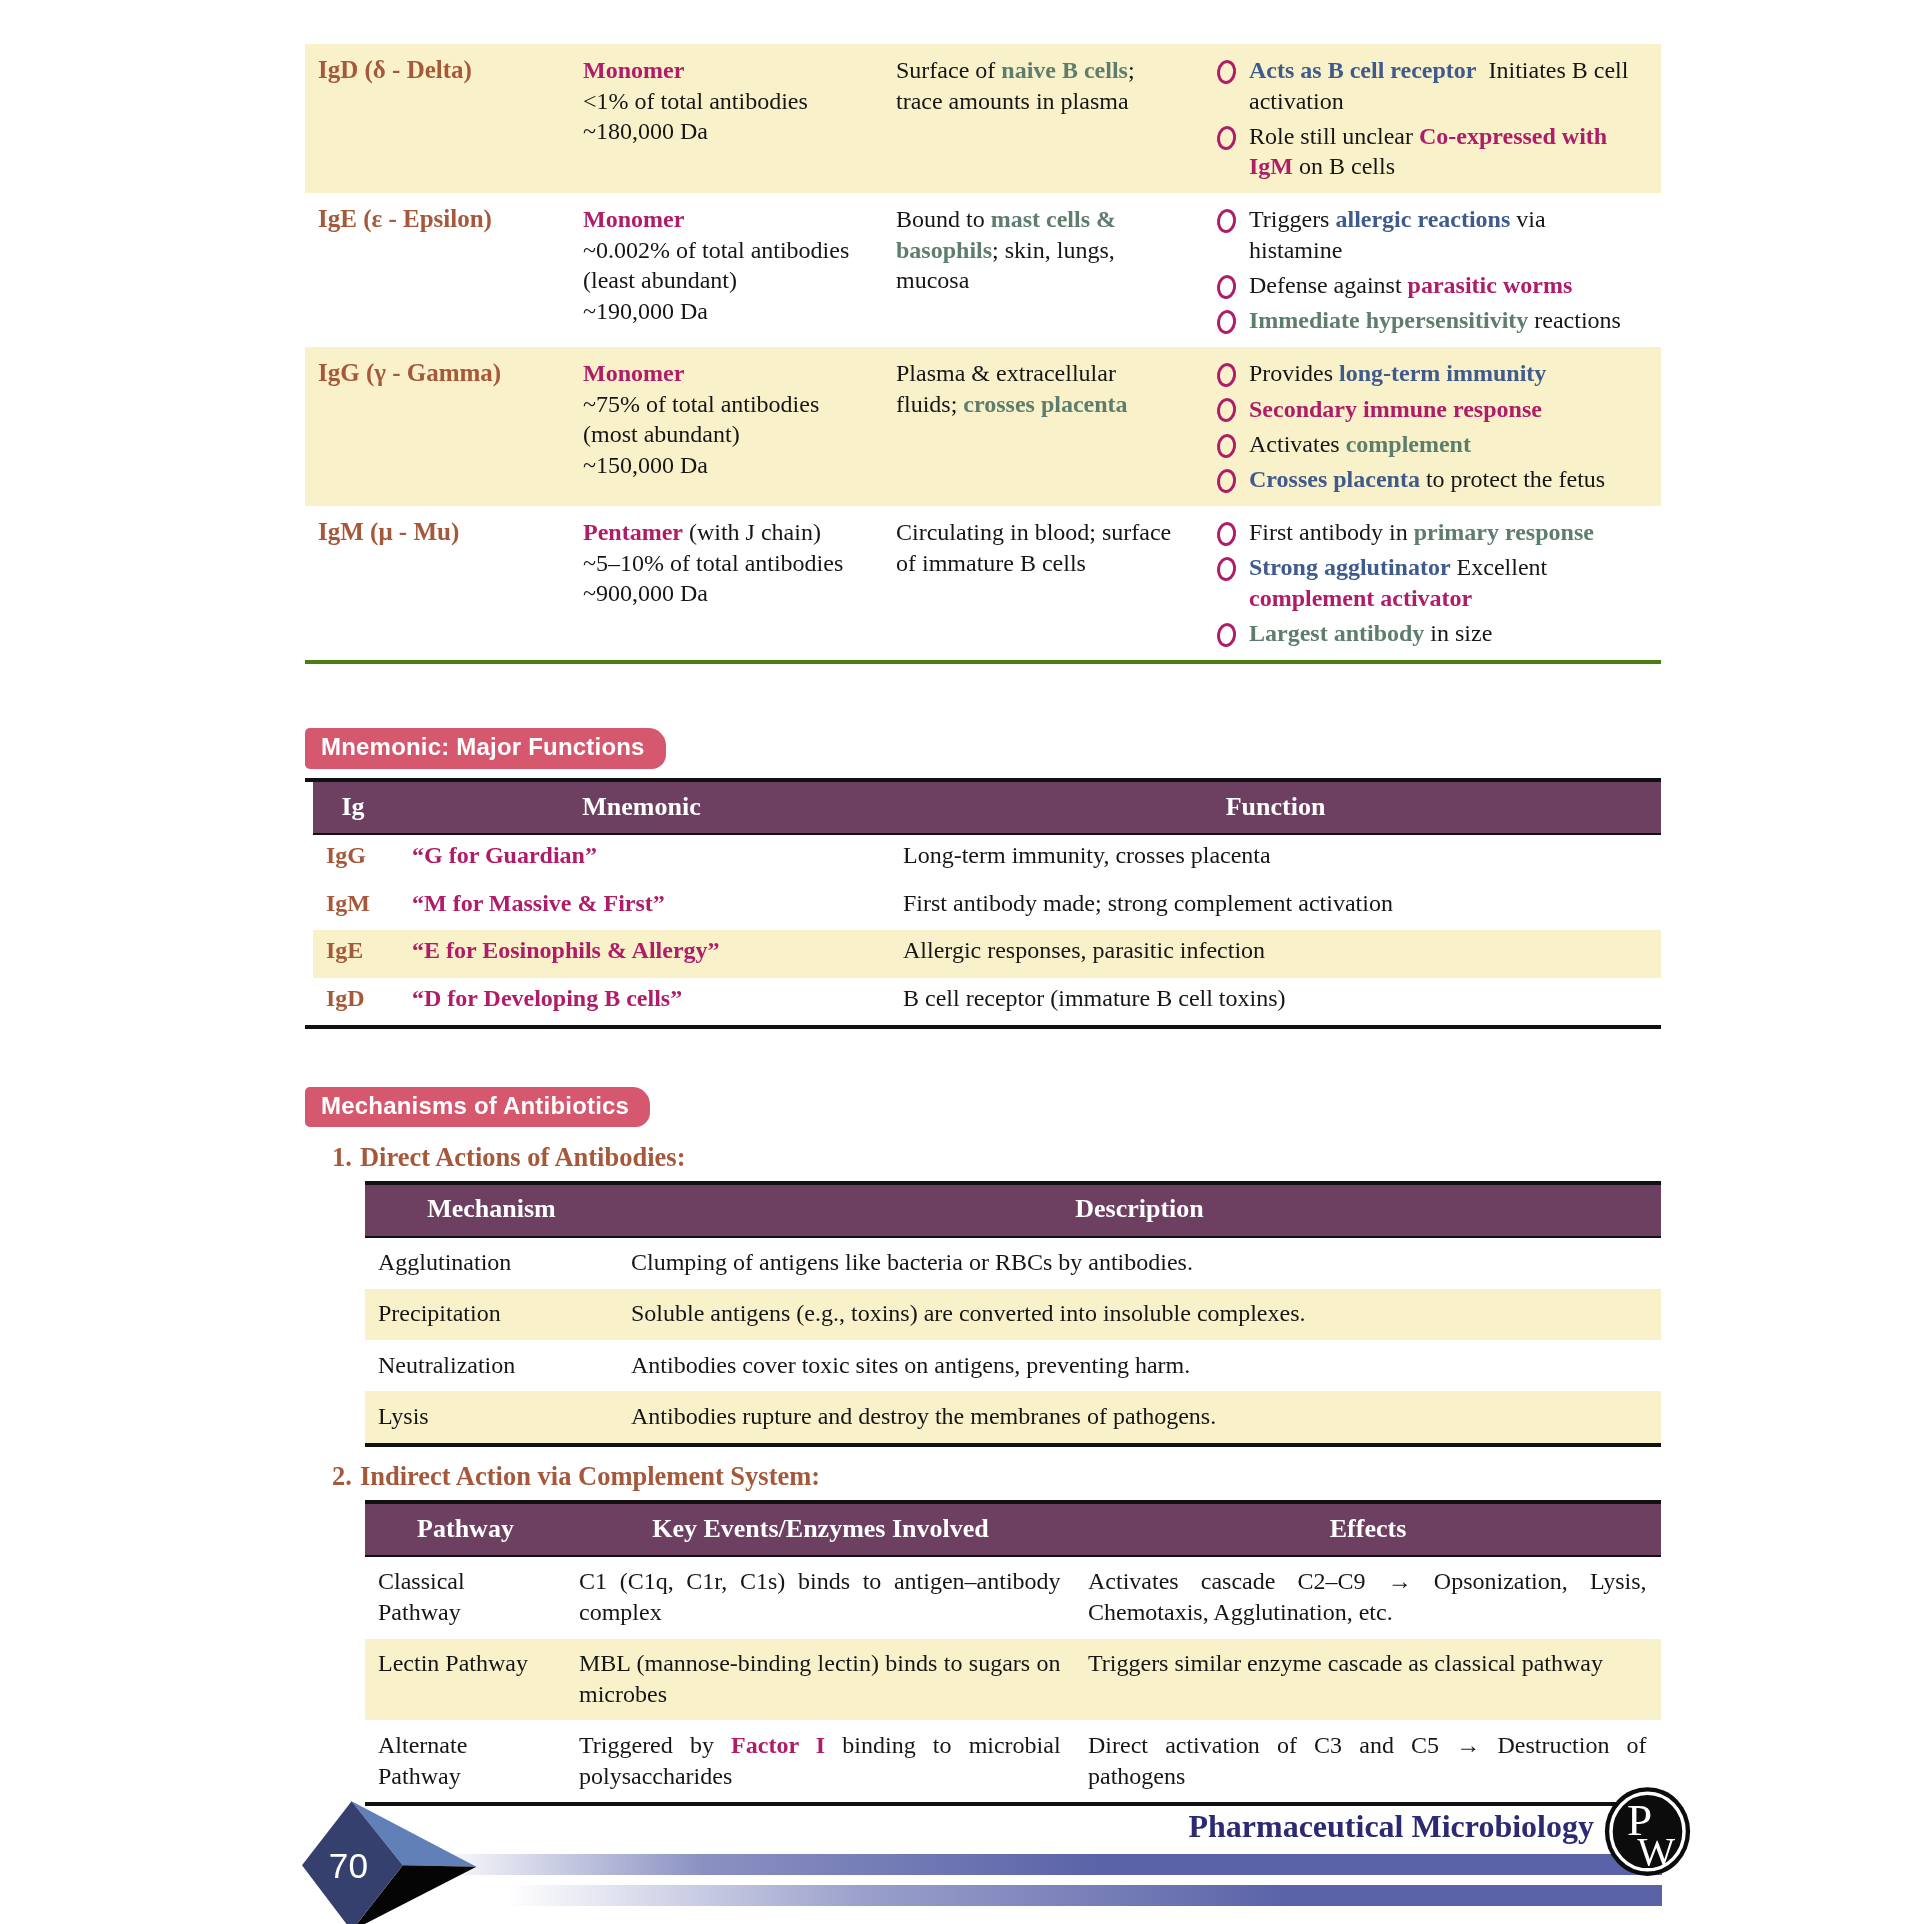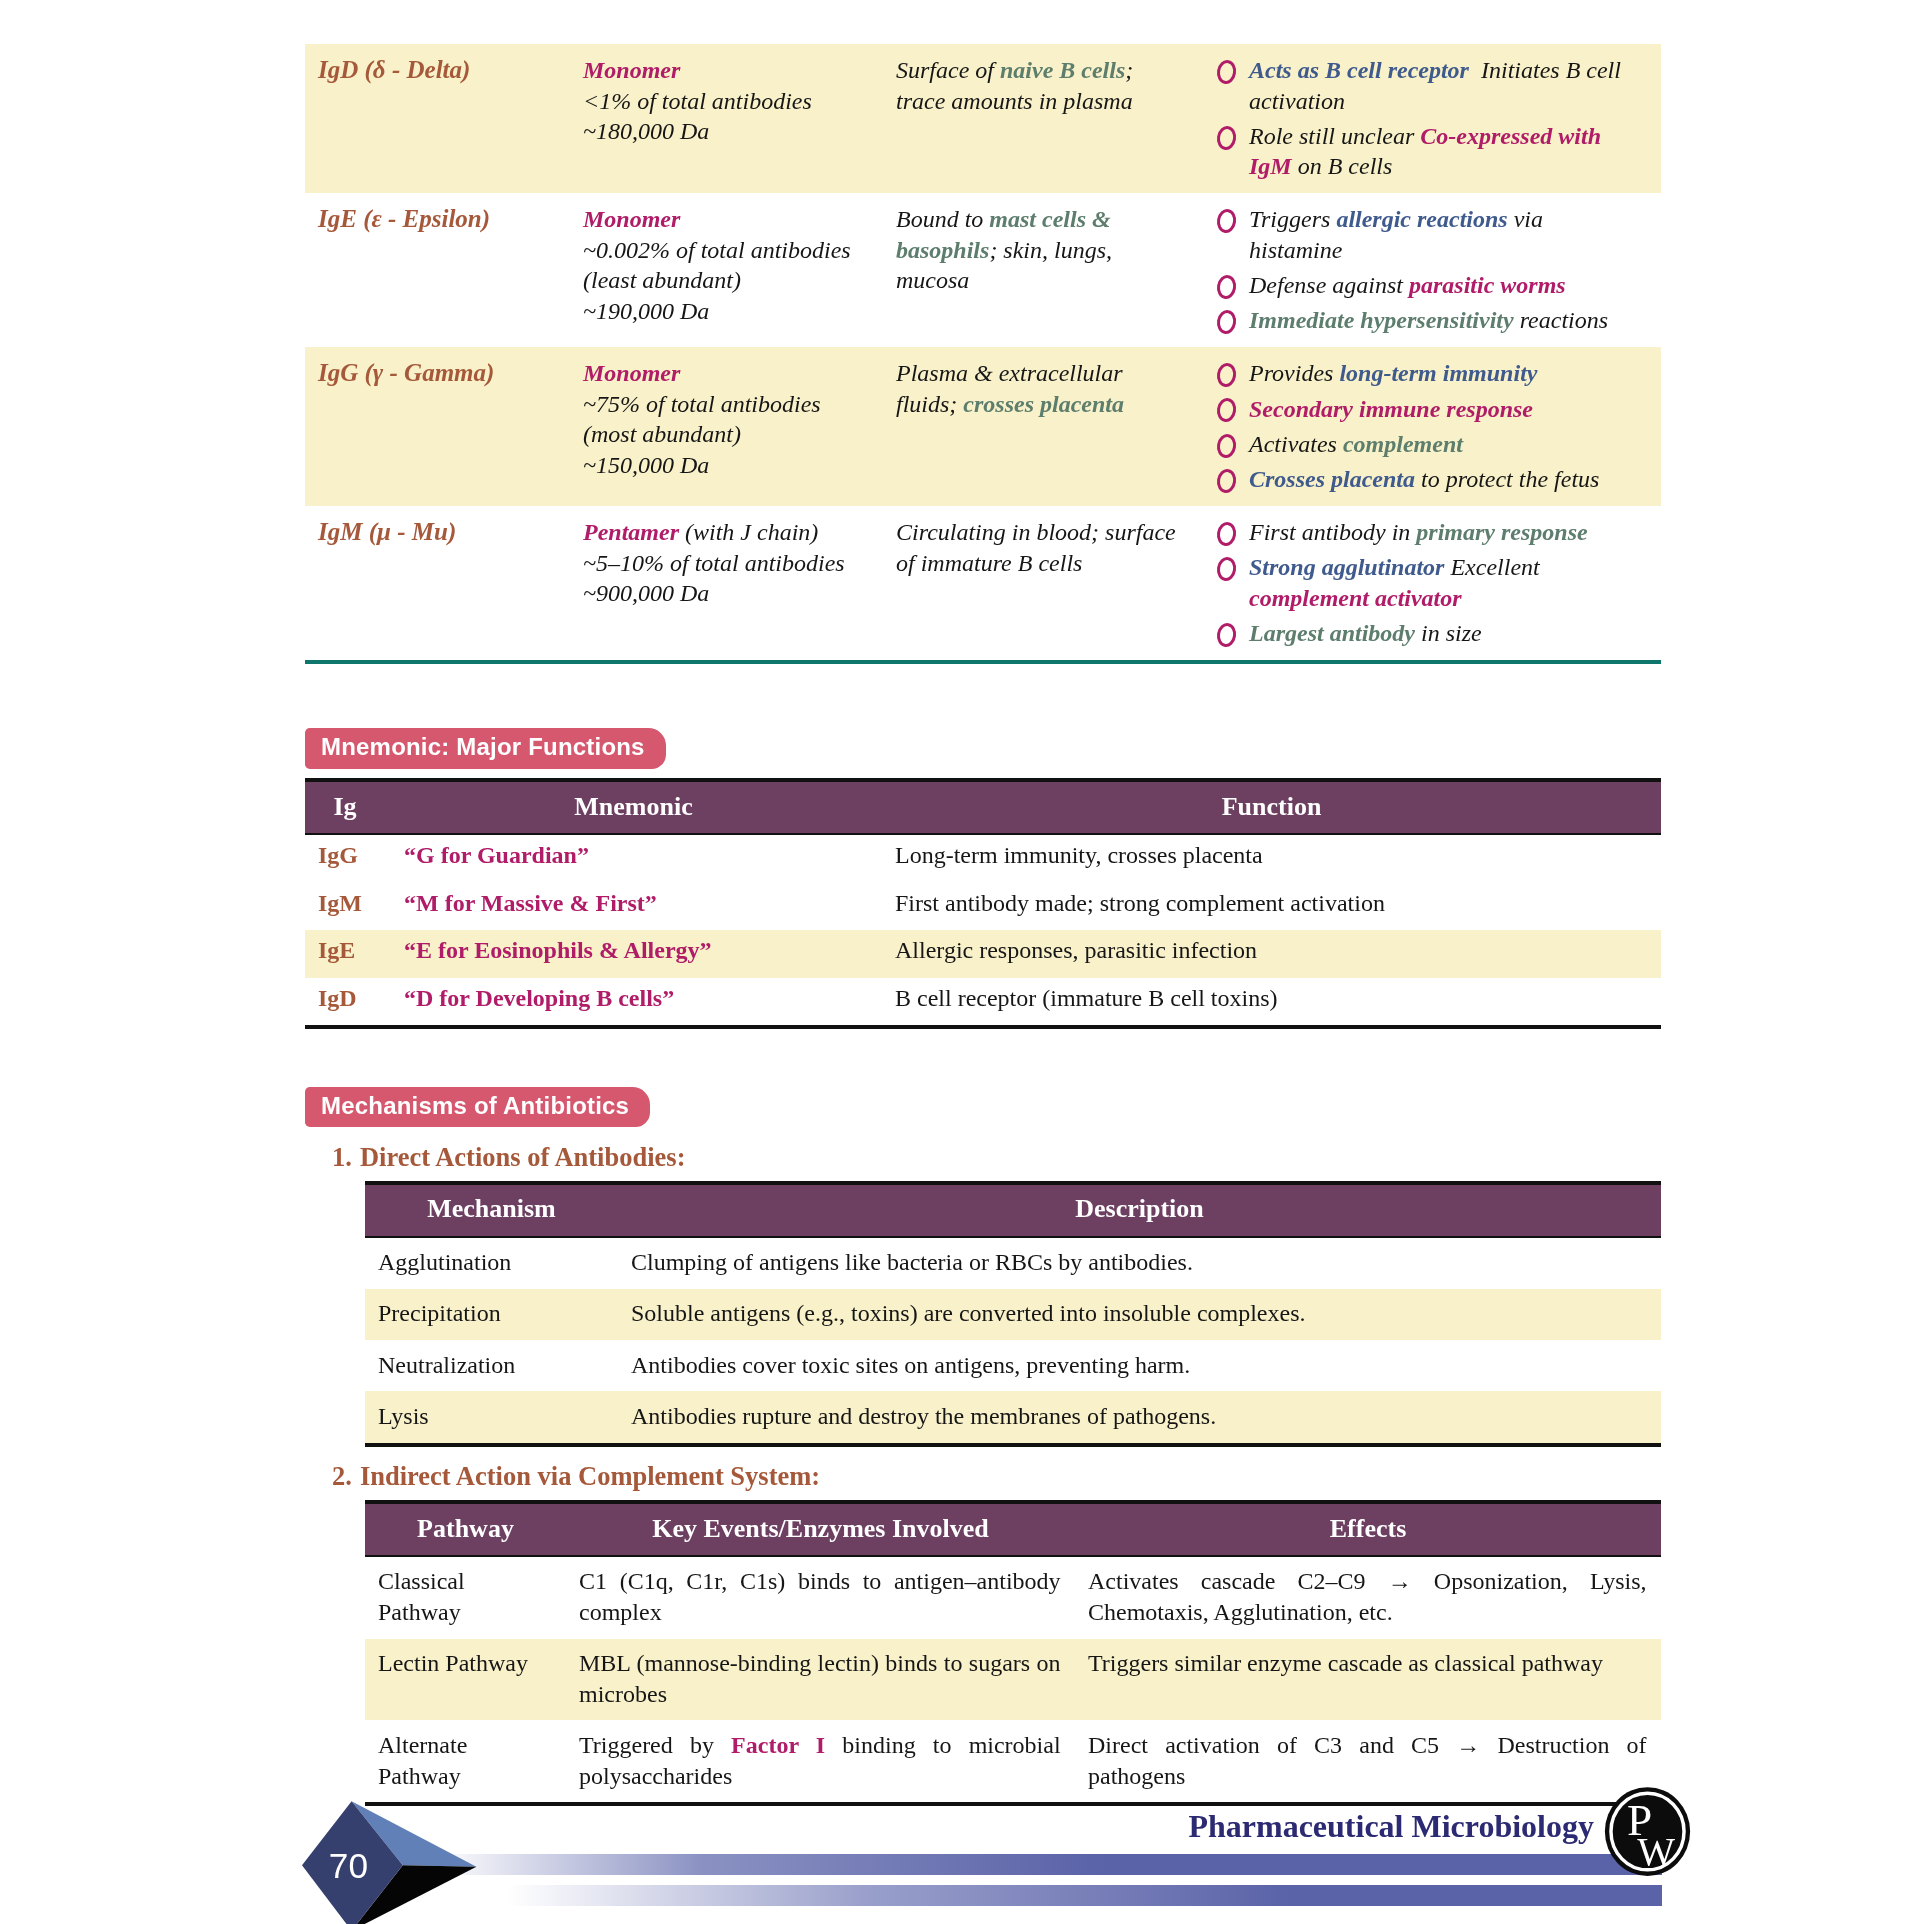--- a/index.html
+++ b/index.html
@@ -6,42 +6,42 @@
     font-family:"Liberation Serif","DejaVu Serif",serif;color:#161616;}
   .content{position:absolute;left:305px;top:44px;width:1356px;}
 
   
   .c-k{color:#161616;}
   .c-m{color:#b01c68;font-weight:700;}
   .c-b{color:#3f5a8d;font-weight:700;}
   .c-g{color:#5d7d6d;font-weight:700;}
 
   
-  .ab-table{border-bottom:4px solid #0f766e;font-style:italic;}
+  .ab-table{border-bottom:4px solid #4d7c0f;}
   .ab-row{display:grid;grid-template-columns:265px 313px 321px 1fr;
     font-size:24px;line-height:30.5px;padding:9.6px 0 11.2px 0;}
   .ab-row.cream{background:#f8f1c9;}
   .ab-cell{padding:1.6px 21px 0 13px;}
   .ab-name{padding:1.6px 8px 0 13px;color:#a5593a;font-weight:700;font-size:25px;}
   .fn-item{display:flex;margin-bottom:4.8px;}
   .fn-item:last-child{margin-bottom:0;}
   .o-bullet{flex:none;width:13px;height:18.4px;border:3.2px solid #b01c68;border-radius:50%;
     transform:rotate(9deg);margin:4.8px 13px 0 0;}
   .fn-text{flex:1;padding-right:8px;}
 
   
   .badge{display:inline-block;background:#d5586e;color:#ffffff;
     font-family:"Liberation Sans","DejaVu Sans",sans-serif;font-weight:700;font-size:24px;
     padding:5.6px 21px 7.2px 16px;border-radius:4.8px 17.6px 14.4px 4.8px;letter-spacing:0.2px;margin-top:40px;}
 
   
   .dtable{border-top:4.8px solid #111;border-bottom:4px solid #111;}
   .dtable .hrow{background:#6d4062;border-bottom:2.4px solid #111;color:#fff;}
   .dtable .hcell{font-size:26px;font-weight:700;text-align:center;padding:9.6px 4.8px 11.2px 4.8px;}
-  .grid3{display:grid;grid-template-columns:80px 497px 1fr;}
+  .grid3{display:grid;grid-template-columns:80px 497px 1fr;margin-left:8px;}
   .grid2m{display:grid;grid-template-columns:253px 1fr;}
   .grid3p{display:grid;grid-template-columns:201px 509px 1fr;}
   .drow{font-size:24px;line-height:30.5px;}
   .drow.cream{background:#f8f1c9;}
   .dcell{padding:9.6px 14.4px 11.2px 13px;}
 
   .mn-table .dcell{padding-top:5px;padding-bottom:12px;}
   .mn-ig{color:#a5593a;font-weight:700;}
   .mn-quote{color:#b01c68;font-weight:700;padding-left:19px;}
 

